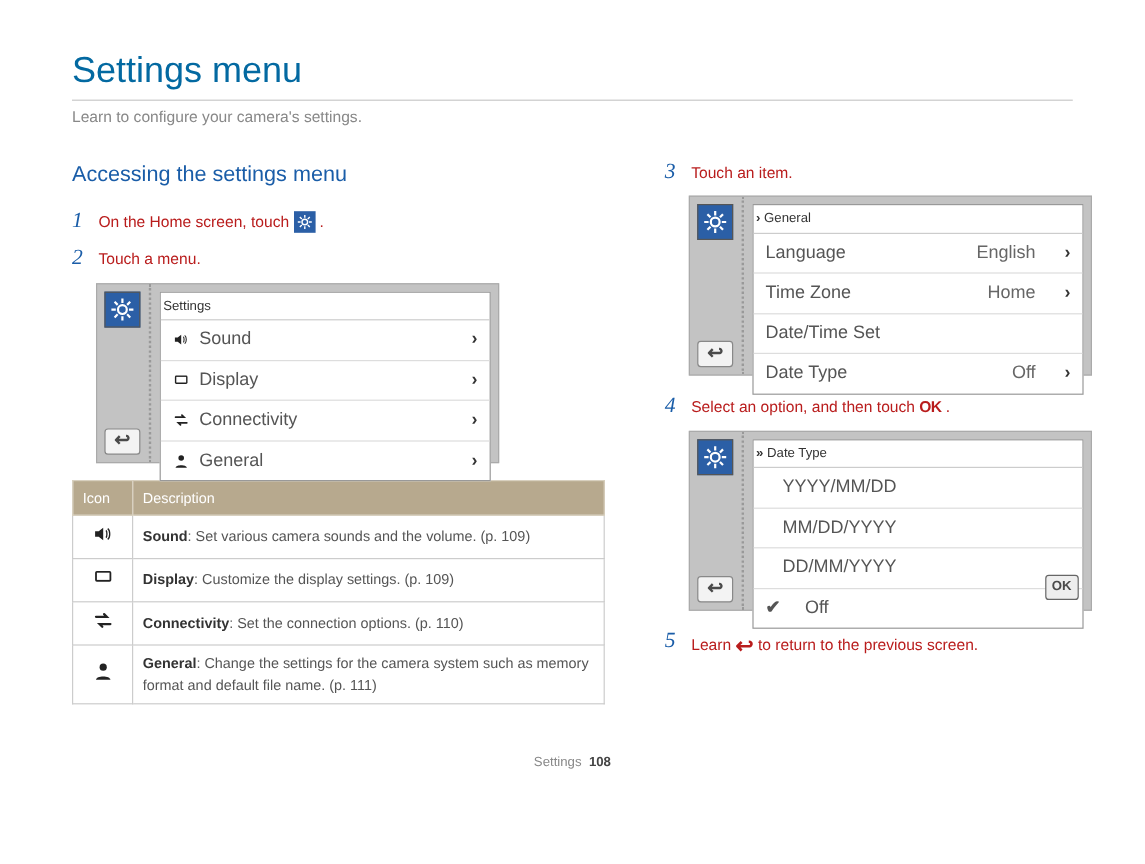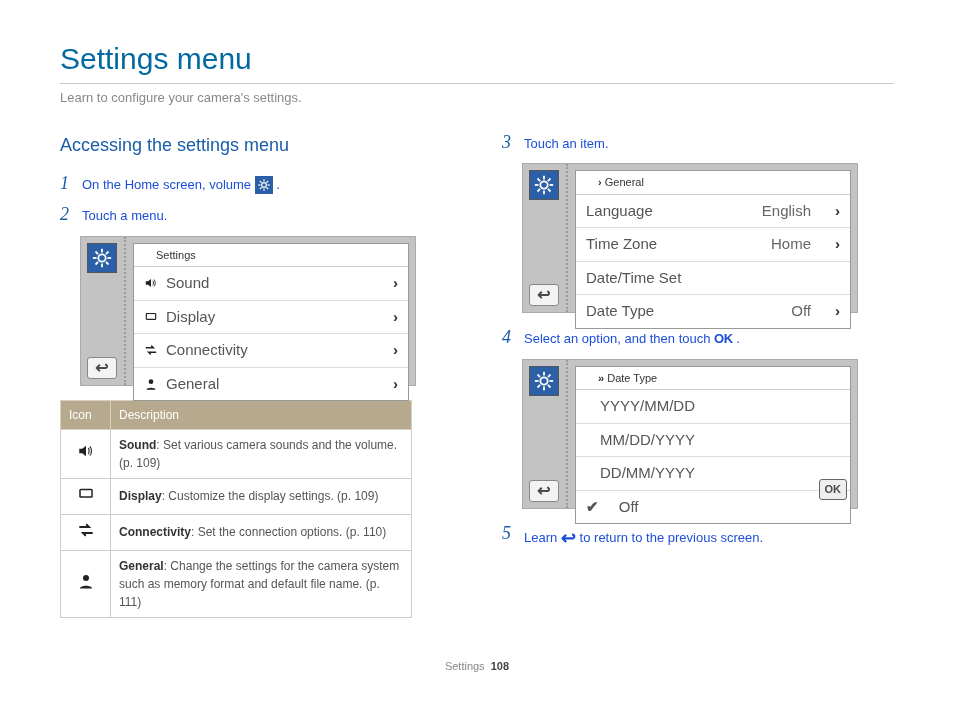--- a/index.html
+++ b/index.html
@@ -32,21 +32,21 @@
   .step { display: flex; align-items: flex-start; margin-bottom: 10px; }
   .step-num {
     font-family: Georgia, serif;
     font-style: italic;
     color: #1a5da8;
     font-size: 18px;
     width: 22px;
     flex-shrink: 0;
     line-height: 1.2;
   }
-  .step-text { color: #1d4ed8; font-size: 13px; padding-top: 2px; }
+  .step-text { color: #b91c1c; font-size: 13px; padding-top: 2px; }
   
   
   .screenshot {
     border: 1px solid #aaa;
     background: #c3c3c3;
     padding: 0;
     width: 336px;
     margin: 6px 0 14px 20px;
     position: relative;
   }
@@ -75,21 +75,21 @@
     font-weight:bold;
     font-size:16px;
   }
   .panel-inner {
     background: #fff;
     border: 1px solid #999;
     margin: 6px 6px 6px 52px;
   }
   .panel-title {
     font-size: 11px;
-    padding: 3px 22px;
+    padding: 3px 2px;
     border-bottom: 1px solid #ccc;
     color:#333;
   }
   .panel-row {
     display:flex;
     align-items:center;
     justify-content:space-between;
     font-size:15px;
     color:#555;
     padding: 5px 10px;
@@ -108,21 +108,21 @@
     border:1px solid #666;
     border-radius:3px;
     background:#eee;
     font-size:11px;
     font-weight:bold;
     padding:1px 5px;
   }
 
   
   .desc-table {
-    width: 352px;
+    width: 444px;
     border-collapse: collapse;
     font-size: 12px;
     margin-left:0;
   }
   .desc-table th {
     background: #b7a98e;
     color: #fff;
     text-align: left;
     font-weight: 400;
     padding: 5px 8px;
@@ -191,21 +191,21 @@
 <div class="intro">Learn to configure your camera's settings.</div>
 
 <div class="columns">
 
   <div class="col">
     <h2>Accessing the settings menu</h2>
 
     <div class="step">
       <div class="step-num">1</div>
       <div class="step-text">
-        <span>On the Home screen, volume </span>
+        <span>On the Home screen, touch </span>
         <span class="inline-gear">
             <svg viewBox="0 0 24 24">
               <use href="#gear"></use>
             </svg>
           </span>
         <span>.</span>
       </div>
     </div>
 
     <div class="step">

